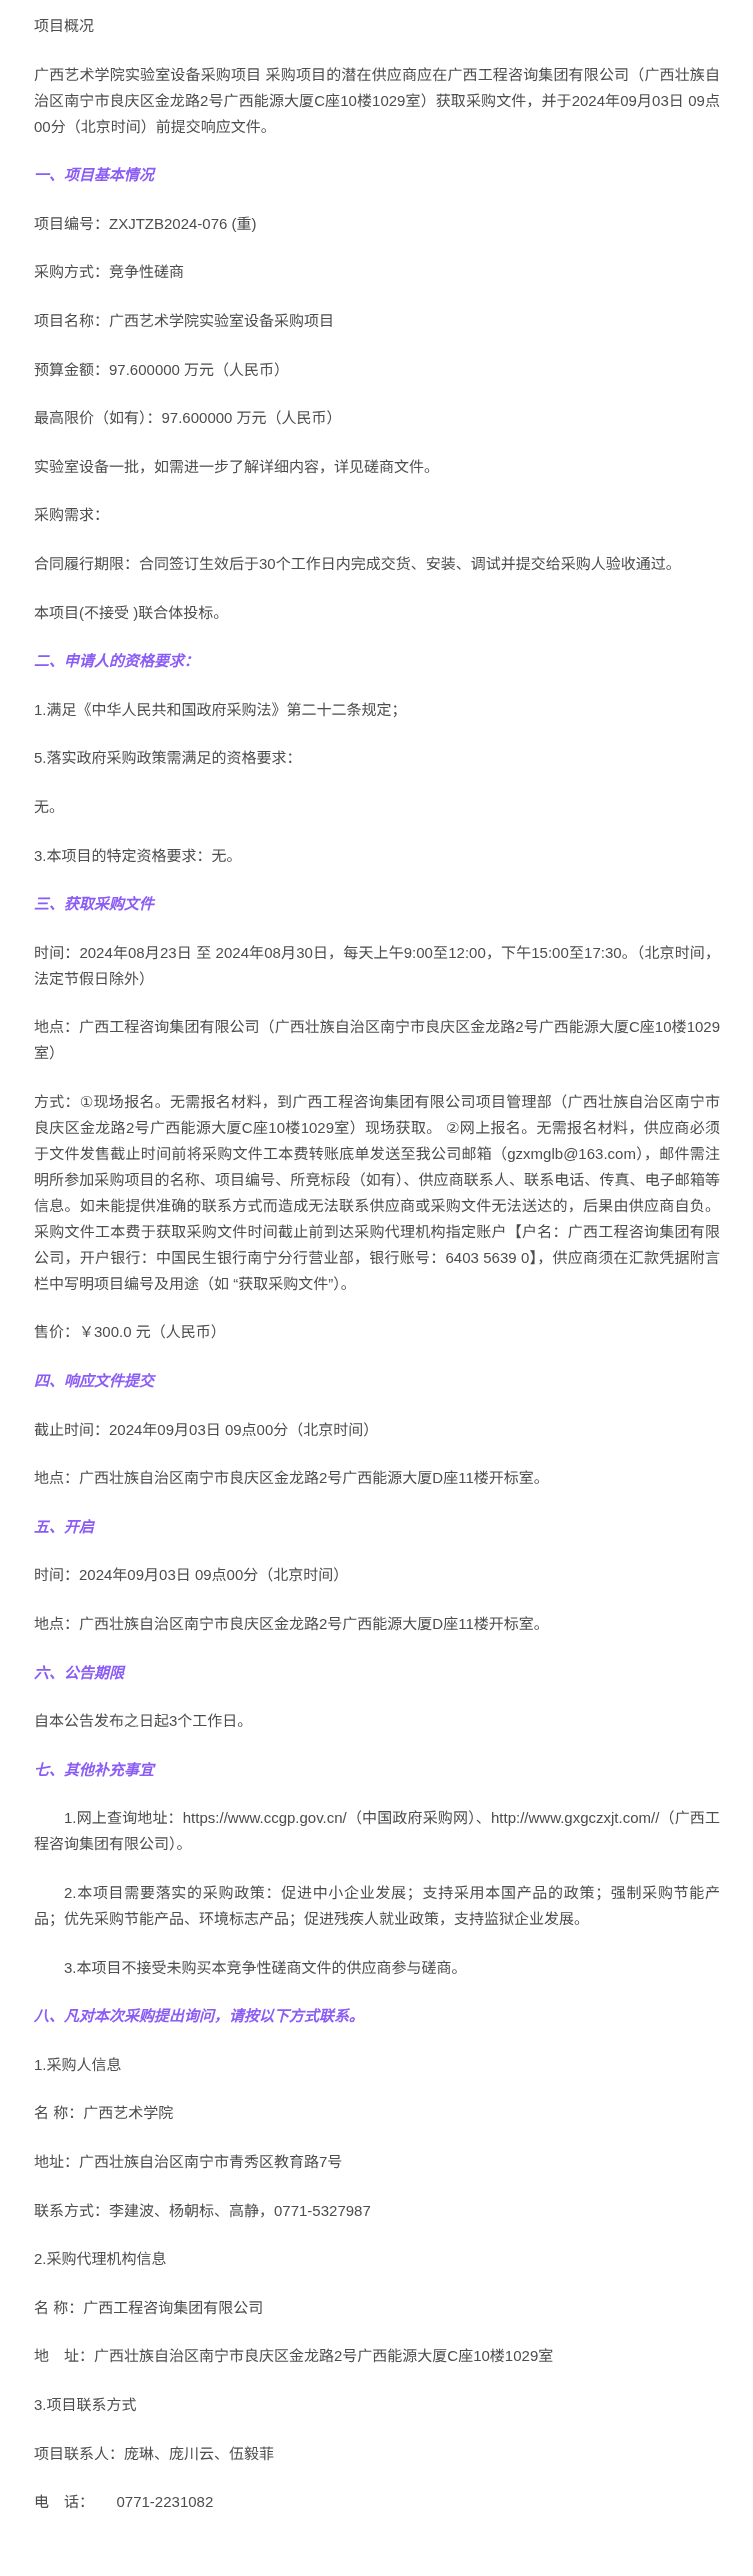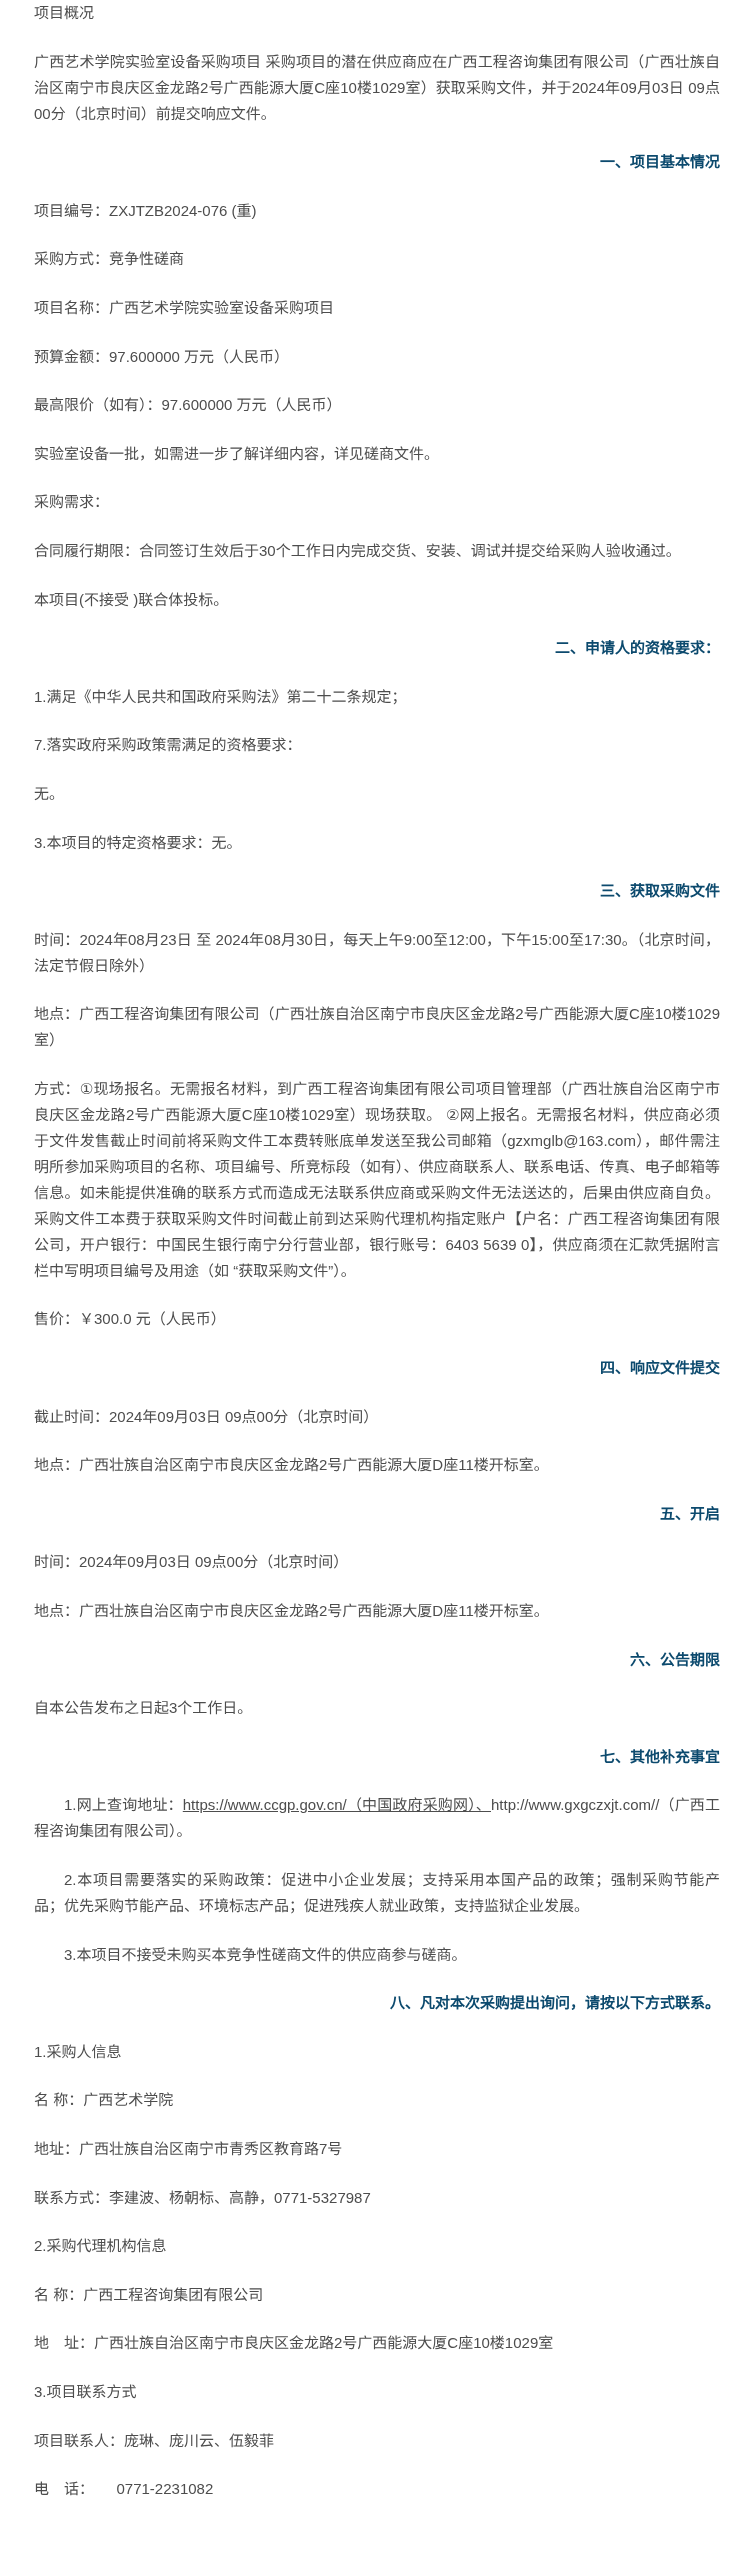--- a/index.html
+++ b/index.html
@@ -5,44 +5,44 @@
   html, body {
     margin: 0;
     padding: 0;
     background: #ffffff;
   }
   body {
     width: 754px;
     font-family: "Liberation Sans", "DejaVu Sans", sans-serif;
   }
   main[data-name="announcement-body"] {
-    padding: 0 34px 0 34px;
+    padding: 13px 34px 0 34px;
     box-sizing: border-box;
     width: 754px;
   }
   p.para {
     margin: 0 0 22.6px 0;
     font-size: 15px;
     line-height: 26px;
     color: #4d4d4d;
     text-align: justify;
     text-justify: inter-ideograph;
     word-break: break-all;
   }
   p.para.heading {
     font-weight: bold;
-    color: #0c4a6e;
-    text-align: right;
+    color: #8b5cf6;
+    text-align: left;
+    font-style: italic;
   }
   p.para.indent {
     text-indent: 2em;
   }
   a.link {
     color: inherit;
-    text-decoration: underline;
     cursor: pointer;
   }
 </style>
 </head>
 <body>
 
 <main data-name="announcement-body">
     <p class="para" data-name="project-overview-title"><span data-name="text-run">项目概况</span></p>
     <p class="para" data-name="project-overview-body"><span data-name="text-run">广西艺术学院实验室设备采购项目 采购项目的潜在供应商应在广西工程咨询集团有限公司（广西壮族自治区南宁市良庆区金龙路2号广西能源大厦C座10楼1029室）获取采购文件，并于2024年09月03日 09点00分（北京时间）前提交响应文件。</span></p>
     <p class="para heading" data-name="section-1-heading"><span data-name="text-run">一、项目基本情况</span></p>
@@ -50,21 +50,21 @@
     <p class="para" data-name="procurement-method"><span data-name="text-run">采购方式：竞争性磋商</span></p>
     <p class="para" data-name="project-name"><span data-name="text-run">项目名称：广西艺术学院实验室设备采购项目</span></p>
     <p class="para" data-name="budget-amount"><span data-name="text-run">预算金额：97.600000 万元（人民币）</span></p>
     <p class="para" data-name="max-price-limit"><span data-name="text-run">最高限价（如有）：97.600000 万元（人民币）</span></p>
     <p class="para" data-name="procurement-demand-body"><span data-name="text-run">实验室设备一批，如需进一步了解详细内容，详见磋商文件。</span></p>
     <p class="para" data-name="procurement-demand-label"><span data-name="text-run">采购需求：</span></p>
     <p class="para" data-name="contract-performance-period"><span data-name="text-run">合同履行期限：合同签订生效后于30个工作日内完成交货、安装、调试并提交给采购人验收通过。</span></p>
     <p class="para" data-name="consortium-bidding"><span data-name="text-run">本项目(不接受 )联合体投标。</span></p>
     <p class="para heading" data-name="section-2-heading"><span data-name="text-run">二、申请人的资格要求：</span></p>
     <p class="para" data-name="qualification-item-1"><span data-name="text-run">1.满足《中华人民共和国政府采购法》第二十二条规定；</span></p>
-    <p class="para" data-name="qualification-item-2"><span data-name="text-run">7.落实政府采购政策需满足的资格要求：</span></p>
+    <p class="para" data-name="qualification-item-2"><span data-name="text-run">5.落实政府采购政策需满足的资格要求：</span></p>
     <p class="para" data-name="qualification-item-2-value"><span data-name="text-run">无。</span></p>
     <p class="para" data-name="qualification-item-3"><span data-name="text-run">3.本项目的特定资格要求：无。</span></p>
     <p class="para heading" data-name="section-3-heading"><span data-name="text-run">三、获取采购文件</span></p>
     <p class="para" data-name="acquisition-time"><span data-name="text-run">时间：2024年08月23日 至 2024年08月30日，每天上午9:00至12:00，下午15:00至17:30。（北京时间，法定节假日除外）</span></p>
     <p class="para" data-name="acquisition-place"><span data-name="text-run">地点：广西工程咨询集团有限公司（广西壮族自治区南宁市良庆区金龙路2号广西能源大厦C座10楼1029室）</span></p>
     <p class="para" data-name="acquisition-method"><span data-name="text-run">方式：①现场报名。无需报名材料，到广西工程咨询集团有限公司项目管理部（广西壮族自治区南宁市良庆区金龙路2号广西能源大厦C座10楼1029室）现场获取。 ②网上报名。无需报名材料，供应商必须于文件发售截止时间前将采购文件工本费转账底单发送至我公司邮箱（gzxmglb@163.com），邮件需注明所参加采购项目的名称、项目编号、所竞标段（如有）、供应商联系人、联系电话、传真、电子邮箱等信息。如未能提供准确的联系方式而造成无法联系供应商或采购文件无法送达的，后果由供应商自负。采购文件工本费于获取采购文件时间截止前到达采购代理机构指定账户【户名：广西工程咨询集团有限公司，开户银行：中国民生银行南宁分行营业部，银行账号：6403 5639 0】，供应商须在汇款凭据附言栏中写明项目编号及用途（如 “获取采购文件”）。</span></p>
     <p class="para" data-name="document-price"><span data-name="text-run">售价：￥300.0 元（人民币）</span></p>
     <p class="para heading" data-name="section-4-heading"><span data-name="text-run">四、响应文件提交</span></p>
     <p class="para" data-name="submission-deadline"><span data-name="text-run">截止时间：2024年09月03日 09点00分（北京时间）</span></p>
     <p class="para" data-name="submission-place"><span data-name="text-run">地点：广西壮族自治区南宁市良庆区金龙路2号广西能源大厦D座11楼开标室。</span></p>

